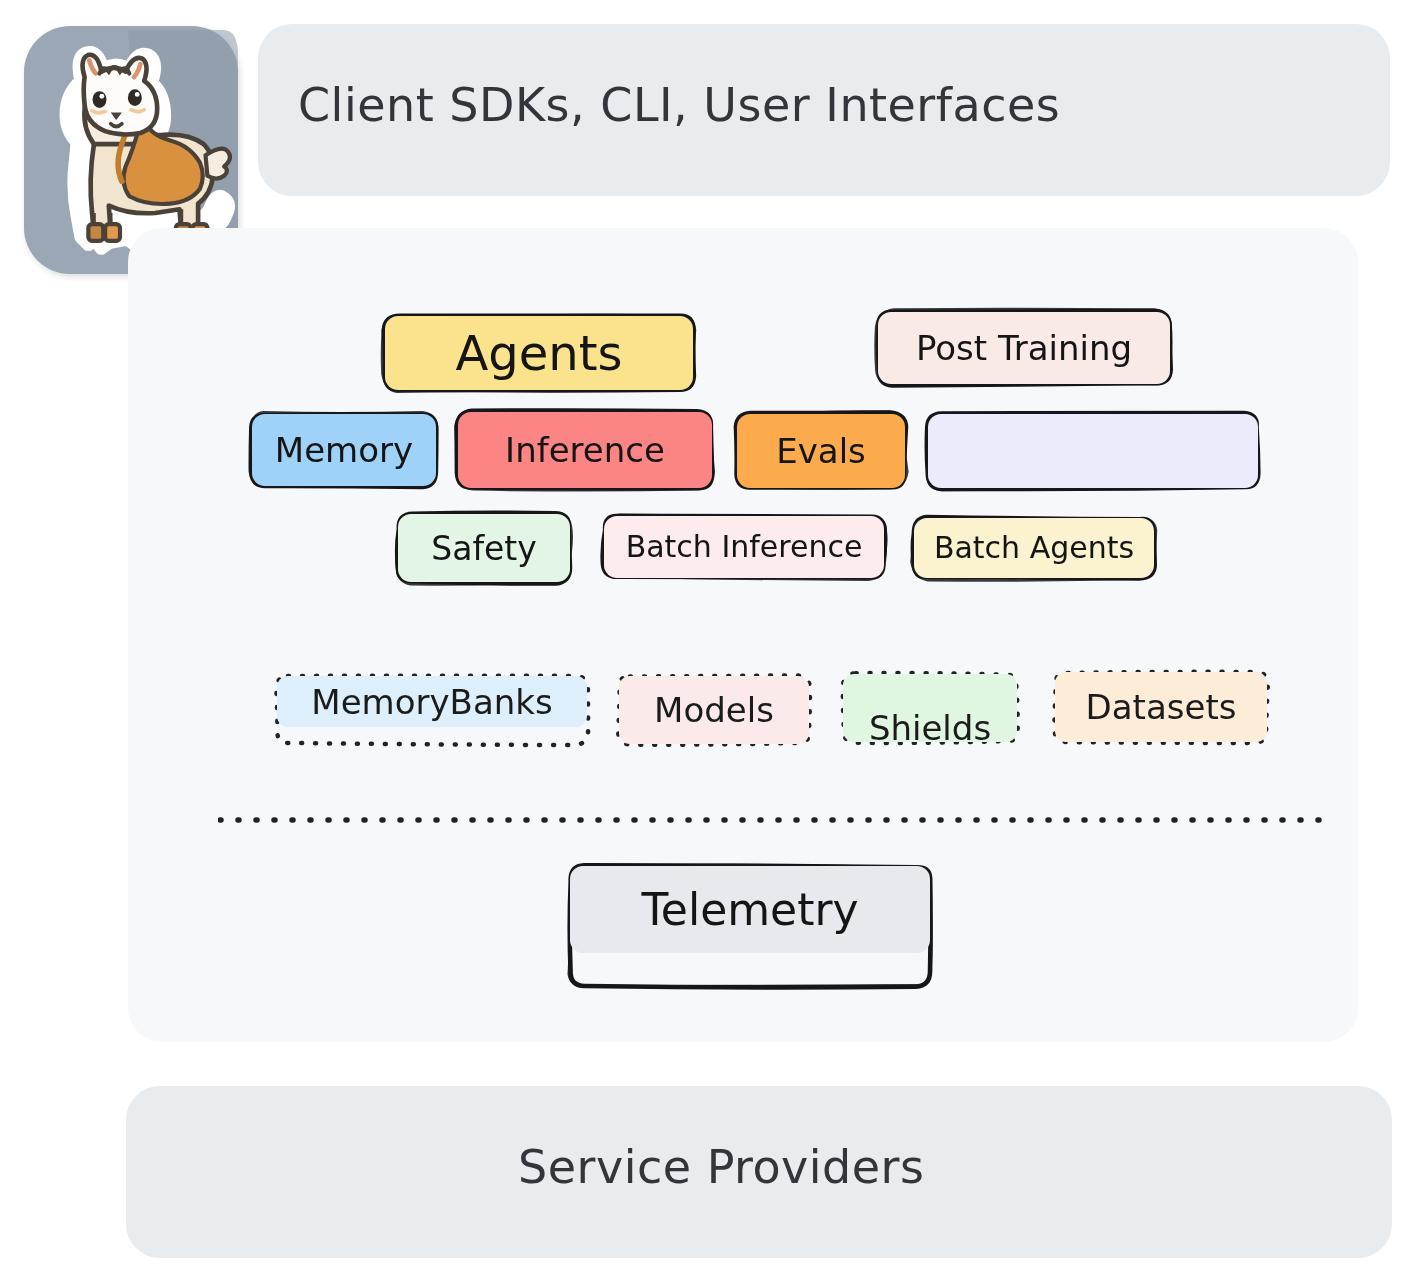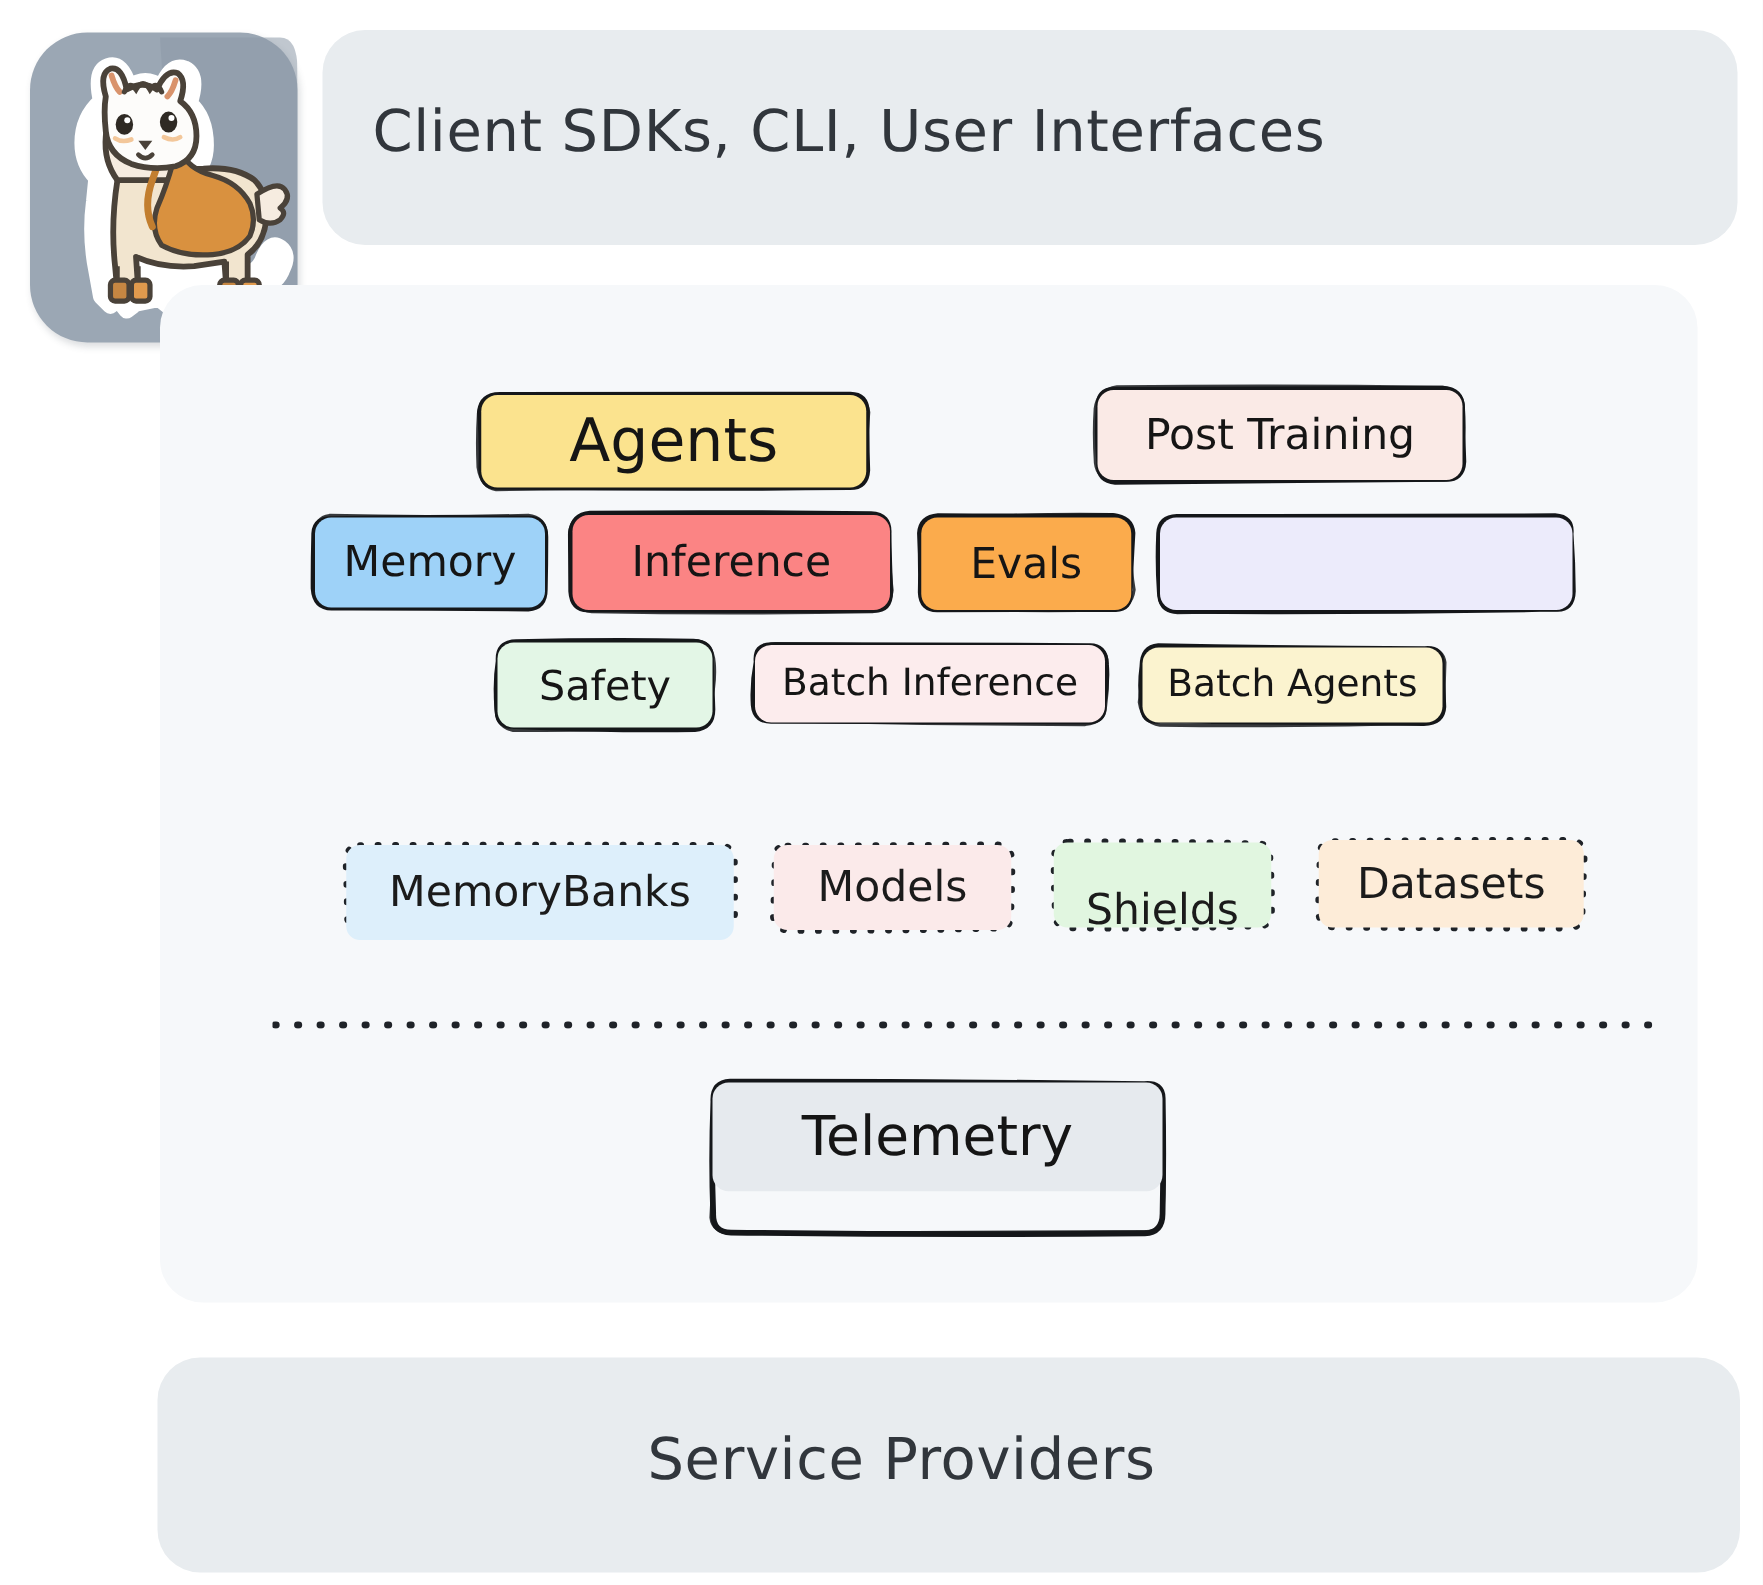--- a/index.html
+++ b/index.html
@@ -351,21 +351,21 @@
           Q 241.15744407940423,28.711388493326375 241.15748726400778,47.735719981906
           Q 240,60 228.23269473398977,60.52576860711306
           Q 119.12379972350318,63.42411715246853 13.902616442005819,62.10852969281259
           Q 0,60 -2.5141835690359584,43.82450707076932
           Q -0.7821069884177996,27.801621715427608 1.092661692207912,14.114517477256594
           Q 0,0 12.419773956602148,-0.3088894969114335 Z" fill="none" stroke="#15171a" stroke-width="2.6" stroke-linecap="round" opacity="0.85"></path>
           </g>
         </svg>
         <span class="lbl" style="font-size: 30px;">Batch Agents</span>
       </div>
-      <div class="node res" style="left: 277px; top: 676px; width: 310px; height: 76px;">
+      <div class="node res" style="left: 277px; top: 676px; width: 310px; height: 51px;">
         <div class="fill" style="background: rgb(221, 239, 251);"></div>
         <svg class="sk" width="322" height="80">
           <g transform="translate(6,6)">
             <path d="M 10.969276298295153,-0.0012998767284443603 Q 154.49334940533737,-0.6974153971139458 297.90487017684063,-0.07132714783656412
           Q 310,0 310.9160266766659,11.783502059877355
           Q 311.1315931225711,34.6042447843065 311.0892518693234,55.48947777237409
           Q 310,68 298.57791147224486,69.04261952486995
           Q 153.94061674103142,68.70048618600266 11.134640096982185,66.90232209778478
           Q 0,68 0.5090768453766942,55.57349019704024
           Q 0.2546186193672475,33.217115937340715 -0.639620378312975,12.955616766938329

